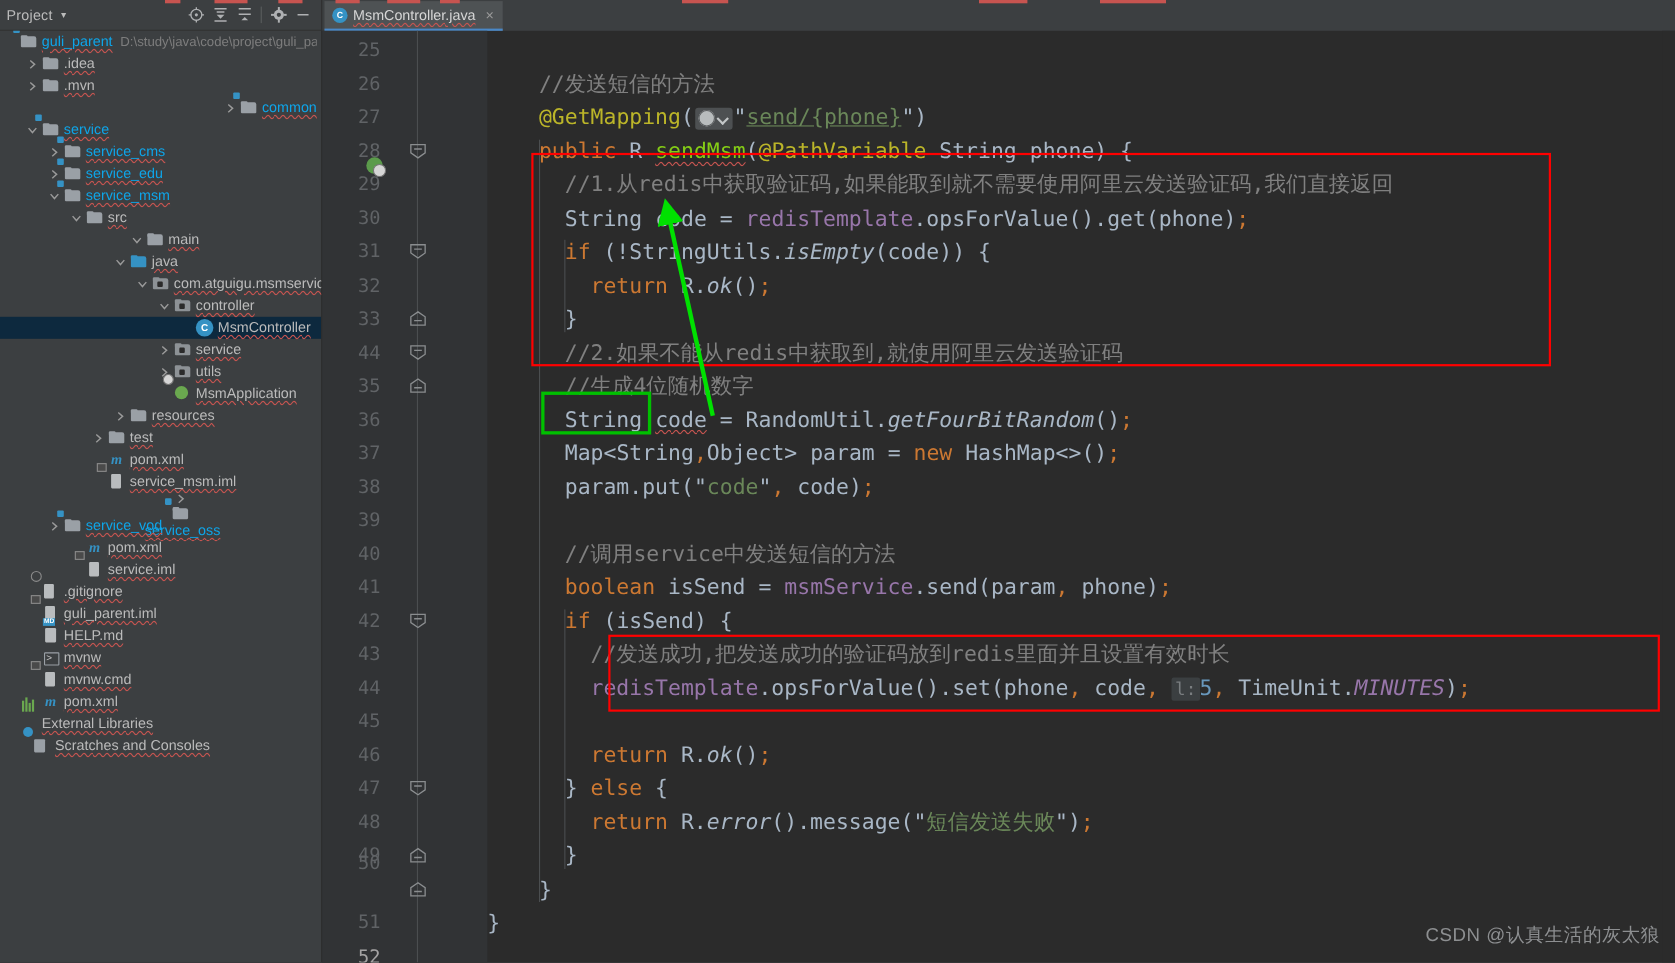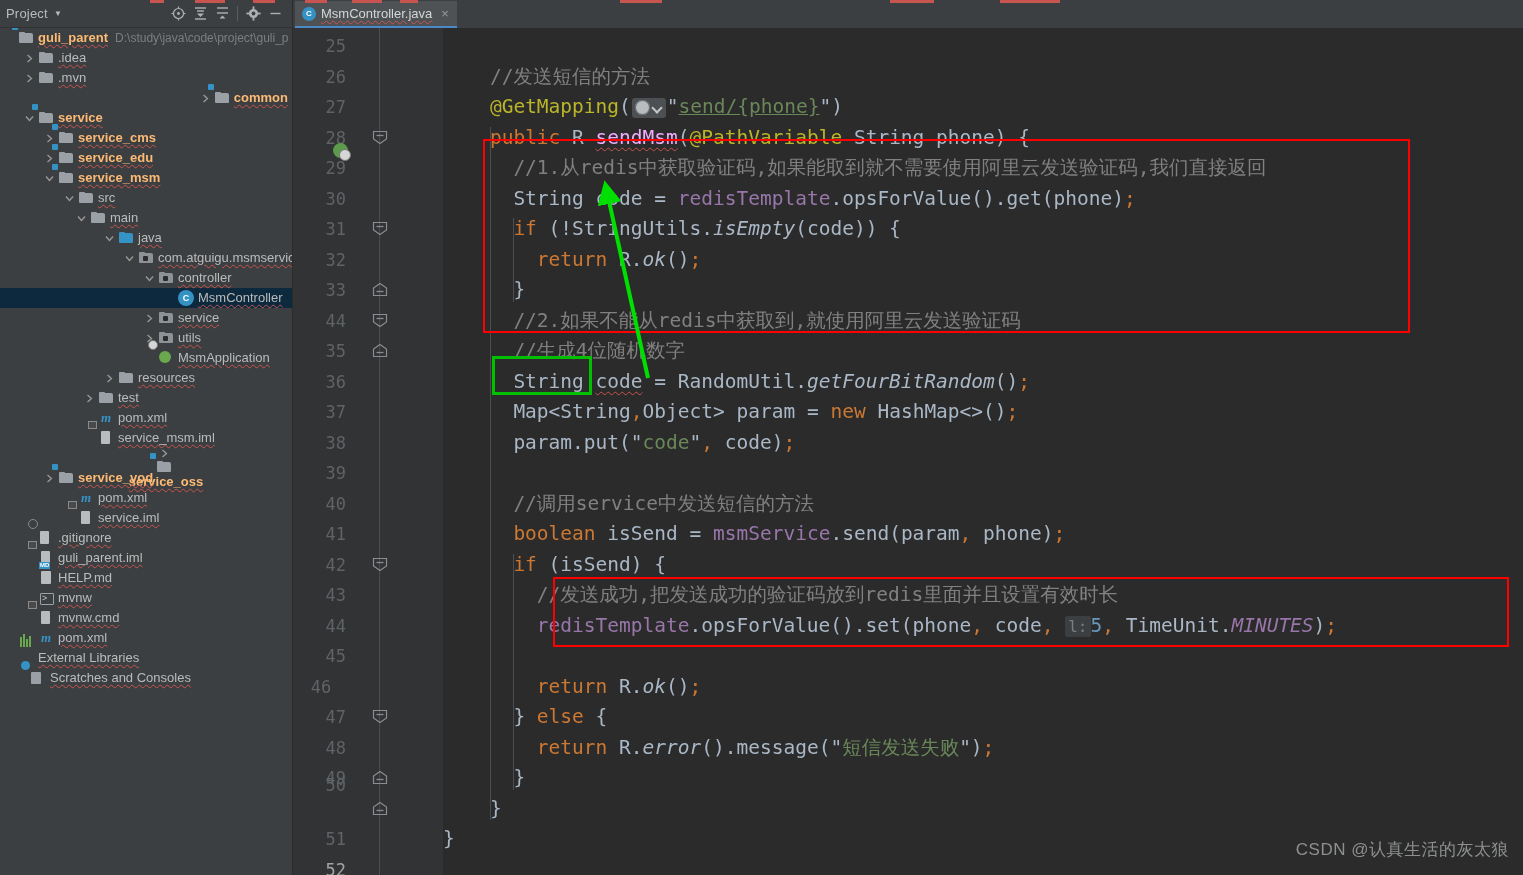--- a/index.html
+++ b/index.html
@@ -48,21 +48,21 @@
   .row.targetrow { background:#4e4a3b; }
   .arrow {
     width:11px; height:11px; flex:0 0 11px; margin-right:3px;
     display:flex; align-items:center; justify-content:center;
     color:#9a9a9a;
   }
   .arrow svg{display:block}
   .arrow.empty { visibility:hidden; }
   .ico { width:16px; height:16px; flex:0 0 16px; margin-right:4px; position:relative; }
   .lbl { font-size:13px; line-height:14px; }
-  .lbl.bold { font-weight:bold; color:#fdba74; }
+  .lbl.bold { font-weight:normal; color:#0ea5e9; }
   .lbl.wavy {
     text-decoration:underline; text-decoration-style:wavy;
     text-decoration-color:#c75450; text-underline-offset:2px;
     text-decoration-thickness:1px;
   }
   .path { color:#7d7d7d; font-size:12px; margin-left:7px;
           overflow:hidden; text-overflow:clip; }
 
   
   .fld { width:16px;height:16px; position:relative; }
@@ -182,21 +182,21 @@
   .cline{
     position:absolute; left:0; height:30.5px; line-height:30.5px; white-space:pre;
     font-family:"DejaVu Sans Mono", monospace; font-size:19.5px;
   }
   
   .kw{color:#cc7832}
   .an{color:#bbb529}
   .str{color:#6a8759}
   .cm{color:#808080}
   .id{color:#a9b7c6}
-  .fn{color:#f0abfc}
+  .fn{color:#84cc16}
   .fld2{color:#9876aa}
   .num{color:#6897bb}
   .ital{font-style:italic}
   .plain{color:#a9b7c6}
   .linkstr{color:#6a8759; text-decoration:underline; text-decoration-color:#6a8759;}
   .indentg{
     position:absolute; width:1px; background:#4b4e50;
   }
   
   .hint{
@@ -385,21 +385,21 @@
           </div>
           <div class="row" style="padding-left: 64px;">
             <span class="arrow">
               <svg width="9" height="9" viewBox="0 0 9 9">
                 <path d="M1 2.5 L4.5 6.5 L8 2.5" fill="none" stroke="#9a9a9a" stroke-width="1.3"></path>
               </svg>
             </span>
             <span class="ico"><span class="fld"></span></span>
             <span class="lbl wavy">src</span>
           </div>
-          <div class="row" style="padding-left: 76px;">
+          <div class="row" style="padding-left: 119px;">
             <span class="arrow">
               <svg width="9" height="9" viewBox="0 0 9 9">
                 <path d="M1 2.5 L4.5 6.5 L8 2.5" fill="none" stroke="#9a9a9a" stroke-width="1.3"></path>
               </svg>
             </span>
             <span class="ico"><span class="fld"></span></span>
             <span class="lbl wavy">main</span>
           </div>
           <div class="row" style="padding-left: 104px;">
             <span class="arrow">
@@ -591,21 +591,21 @@
           <div class="gline" style="top: 338.5px;">36</div>
           <div class="gline" style="top: 369px;">37</div>
           <div class="gline" style="top: 399.5px;">38</div>
           <div class="gline" style="top: 430px;">39</div>
           <div class="gline" style="top: 460.5px;">40</div>
           <div class="gline" style="top: 491px;">41</div>
           <div class="gline" style="top: 521.5px;">42</div>
           <div class="gline" style="top: 552px;">43</div>
           <div class="gline" style="top: 582.5px;">44</div>
           <div class="gline" style="top: 613px;">45</div>
-          <div class="gline" style="top: 643.5px; text-align: center;">46</div>
+          <div class="gline" style="top: 643.5px;">46</div>
           <div class="gline" style="top: 674px;">47</div>
           <div class="gline" style="top: 704.5px;">48</div>
           <div class="gline" style="top: 735px;">49</div>
           <div class="gline" style="top: 742px;">50</div>
           <div class="gline" style="top: 796px;">51</div>
           <div class="gline cur" style="top: 826.5px;">52</div>
         </div>
       <div id="gutter-folds">
           <div class="fold" style="top: 101.5px;">
             <svg width="16" height="15" viewBox="0 0 16 15">

